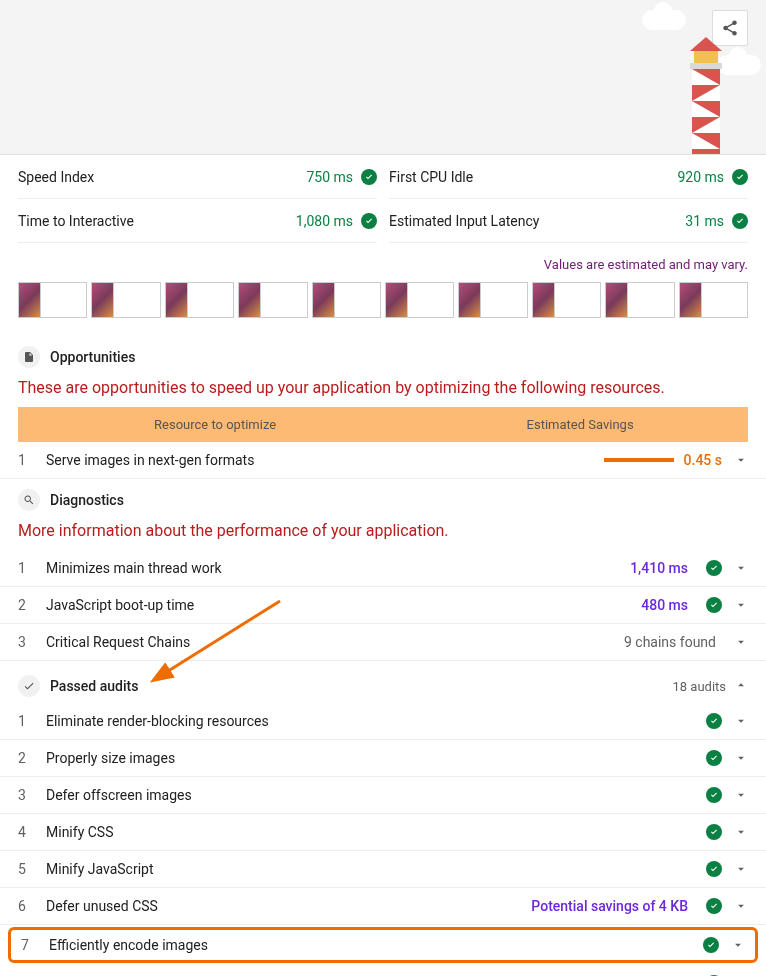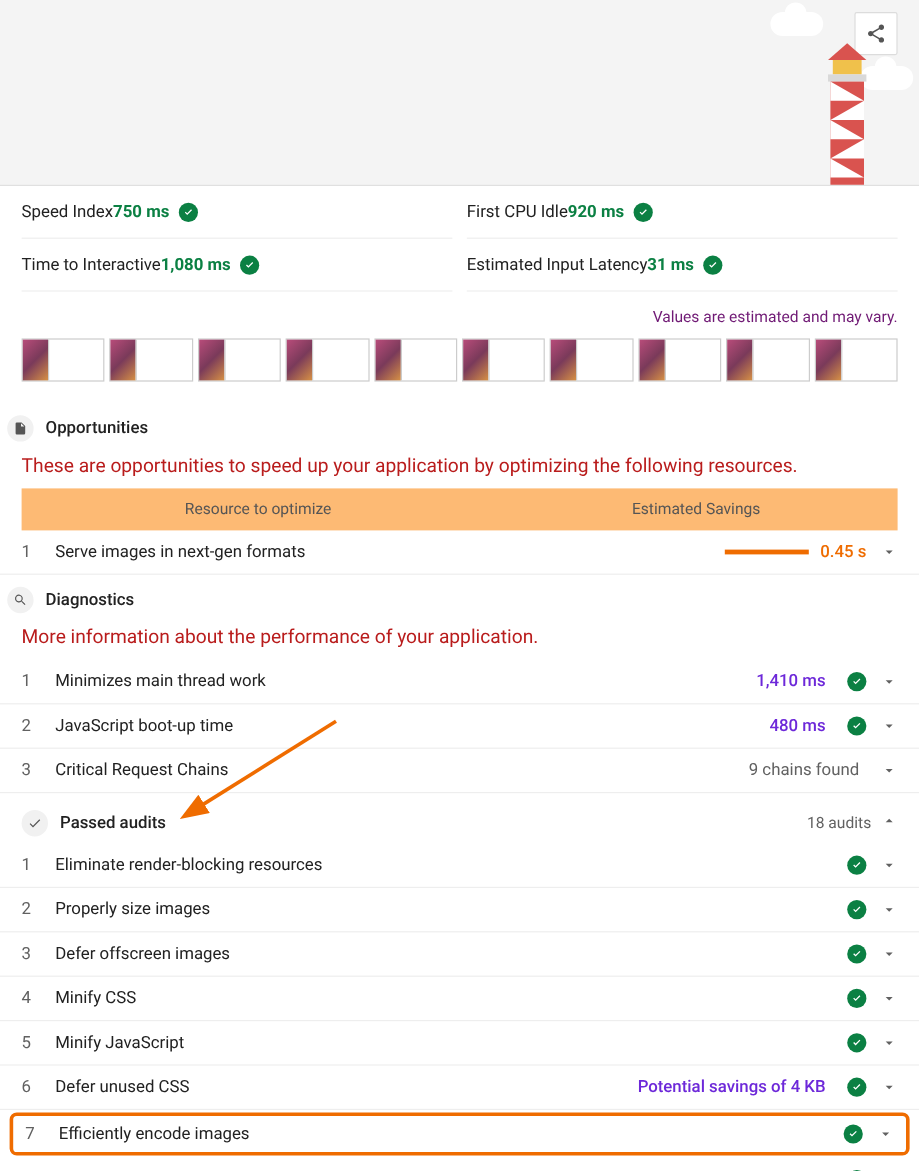--- a/index.html
+++ b/index.html
@@ -54,25 +54,26 @@
     display: flex;
     gap: 12px;
     padding: 0 18px;
   }
   .metrics-col {
     flex: 1;
   }
   .metric-row {
     display: flex;
     align-items: center;
+    justify-content: space-between;
     height: 44px;
     border-bottom: 1px solid #eee;
   }
   .metric-label { color: #212121; }
-  .metric-val { color: #0b8043; font-weight: 700; display: flex; align-items: center; gap: 8px; }
+  .metric-val { color: #0b8043; font-weight: 400; display: flex; align-items: center; gap: 8px; }
   .pass-circle {
     width: 16px; height: 16px; border-radius: 50%;
     background: #0b8043;
     display: inline-flex; align-items: center; justify-content: center;
   }
   .pass-circle svg { width: 10px; height: 10px; }
   .est-note {
     text-align: right;
     color: #701a75;
     padding: 14px 18px 10px;
@@ -93,21 +94,21 @@
   }
   .thumb {
     width: 22px; height: 100%;
     background: linear-gradient(135deg,#b84c7a,#7a3a5a,#d69045);
     border-right: 1px solid #ccc;
   }
   .section-head {
     display: flex;
     align-items: center;
     gap: 10px;
-    padding: 10px 6px 6px;
+    padding: 10px 18px 6px;
     font-weight: 500;
   }
   .sec-icon {
     width: 22px; height: 22px;
     border-radius: 50%;
     background: #f1f1f1;
     display: flex; align-items: center; justify-content: center;
     font-size: 12px;
   }
   .section-desc {

